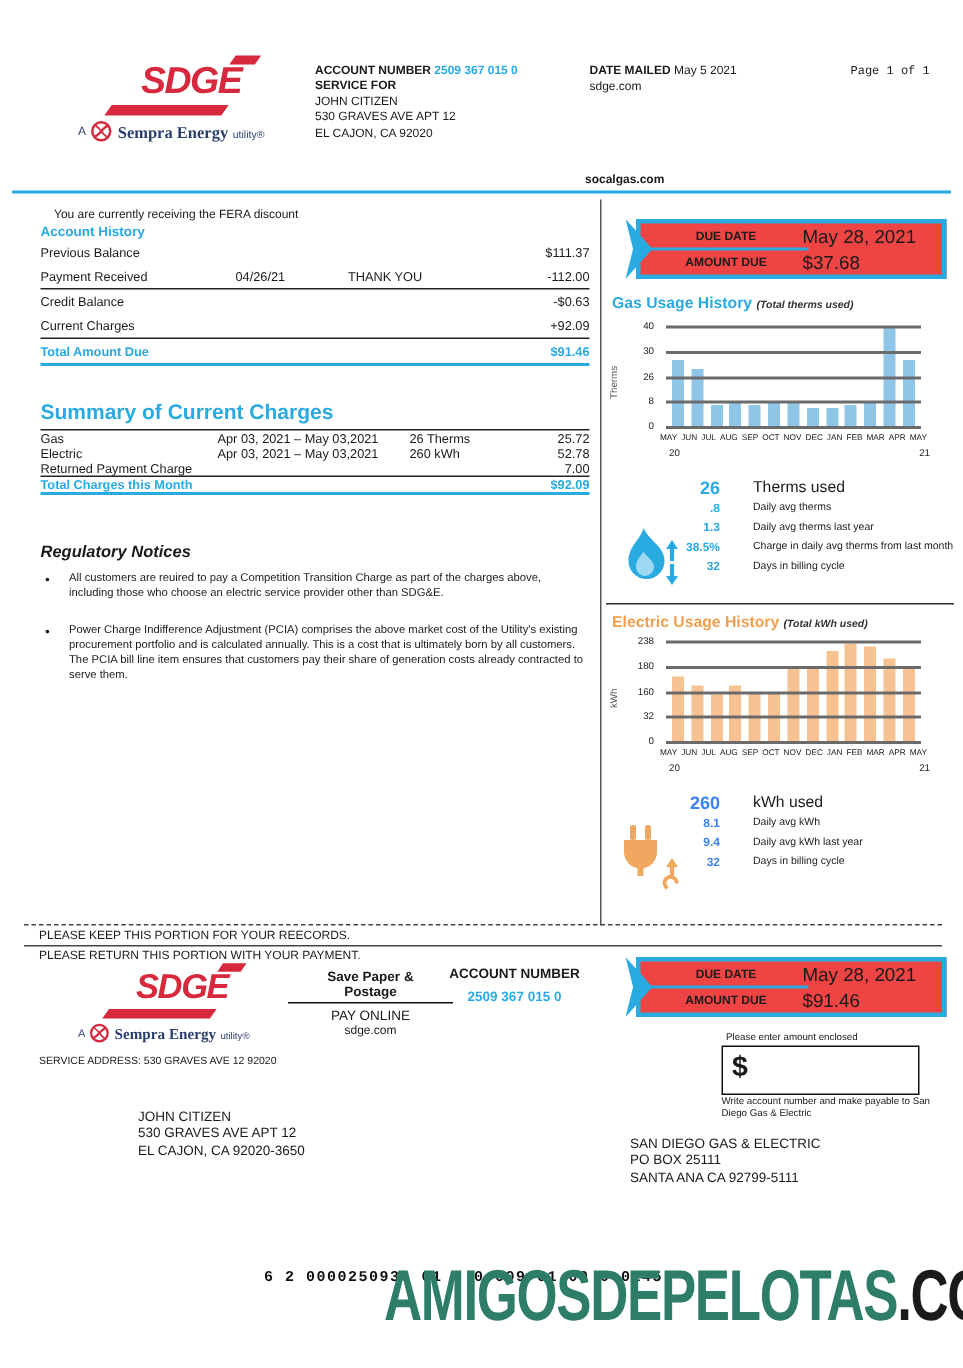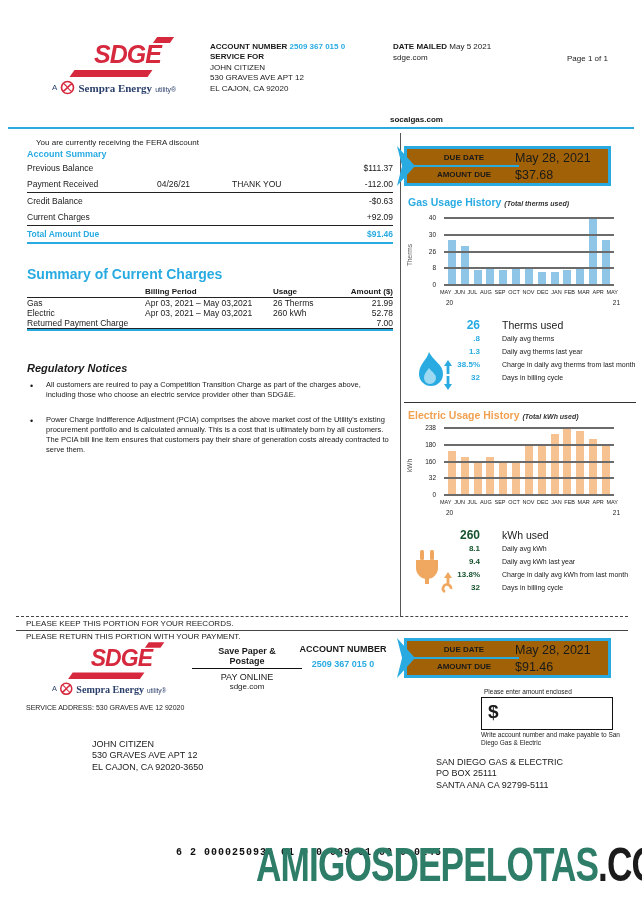--- a/index.html
+++ b/index.html
@@ -39,21 +39,21 @@
   .crow .c2{width:128px;}
   .crow .c3{width:62px;}
   .crow .c4{flex:1;text-align:right;}
   .chead{font-weight:bold;font-size:8px;height:11px;}
   
   .reg-title{position:absolute;left:27px;top:362px;font-size:11px;font-weight:bold;font-style:italic;}
   .bullet{position:absolute;left:30px;font-size:7.5px;line-height:1.35;width:362px;display:flex;}
   .bullet .dot{width:16px;font-size:9px;}
   .bullet .txt{flex:1;}
   
-  .due-box{position:absolute;left:404px;width:201px;height:34px;border:3px solid #29abe2;background:#a16207;}
+  .due-box{position:absolute;left:424px;width:201px;height:34px;border:3px solid #29abe2;background:#ef4444;}
   .due-arrow{position:absolute;left:-10px;top:-3px;width:18px;height:40px;background:#29abe2;
              clip-path:polygon(0 0,100% 50%,0 100%,28% 50%);}
   .due-row{position:absolute;left:14px;height:17px;display:flex;align-items:center;}
   .due-row .dlab{width:86px;text-align:center;font-size:8px;font-weight:bold;}
   .due-row .dval{font-size:12.5px;padding-left:8px;}
   .due-divider{position:absolute;left:0;top:16px;width:112px;height:2px;background:#29abe2;}
   
   .sec-title{position:absolute;left:408px;font-size:10.5px;font-weight:bold;}
   .sec-title .sub{font-size:7px;font-weight:bold;font-style:italic;color:#333;}
   
@@ -73,21 +73,21 @@
   .chart .yr-l{left:42px;} .chart .yr-r{right:16px;}
   
   .stats{position:absolute;width:232px;font-size:7px;}
   .stat-row{display:flex;height:13px;align-items:center;}
   .stat-row .v{width:76px;text-align:right;font-weight:bold;font-size:8px;}
   .stat-row .l{margin-left:22px;}
   .stat-row.big{height:15px;}
   .stat-row.big .v{font-size:12px;}
   .stat-row.big .l{font-size:10.5px;}
   .gasv{color:#29abe2;}
-  .elecv{color:#14532d;}
+  .elecv{color:#3b82f6;}
   .sec-div{position:absolute;left:404px;width:232px;height:1px;background:#333;}
   
   .dashline{position:absolute;left:16px;width:612px;border-top:1px dashed #444;}
   .solidline{position:absolute;left:16px;width:612px;border-top:1px solid #444;}
   .keepline{position:absolute;left:26px;font-size:8px;}
   .payonline-block{position:absolute;left:188px;top:646px;width:118px;text-align:center;}
   .payonline-block .sp{font-size:9px;font-weight:900;}
   .payonline-block .ul{border-bottom:1.5px solid #111;margin:2px 4px 3px 4px;}
   .payonline-block .po{font-size:9px;text-align:center;}
   .payonline-block .web{font-size:8px;}
@@ -144,29 +144,29 @@
   </div>
 
   <div class="abs small8" style="left:393px;top:42px;line-height:1.35;">
     <div>
       <span class="b">DATE MAILED</span>
       <span>May  5 2021</span>
     </div>
     <div>sdge.com</div>
   </div>
 
-  <div class="abs small8" style="left:567px;top:54px;">Page 1 of 1</div>
+  <div class="abs small8" style="left:567px;top:43px;font-family:Liberation Mono, monospace;">Page 1 of 1</div>
 
   <div class="abs small8 b" style="left:390px;top:115px;">socalgas.com</div>
 
   <div class="hline" style="left:8px;top:127px;width:626px;"></div>
   <div class="vdivider"></div>
 
   <div class="abs small8" style="left:36px;top:138px;">You are currently receiving the FERA discount</div>
-  <div class="abs b cyan" style="left:27px;top:149px;font-size:9px;">Account Summary</div>
+  <div class="abs b cyan" style="left:27px;top:149px;font-size:9px;">Account History</div>
 
   <div class="sumtable">
     <div class="srow">
       <span class="lab">Previous Balance</span>
       <span class="dt"></span>
       <span class="note"></span>
       <span class="amt">$111.37</span>
     </div>
     <div class="srow">
       <span class="lab">Payment Received</span>
@@ -192,46 +192,44 @@
       <span class="lab" style="width:230px">Total Amount Due</span>
       <span class="note"></span>
       <span class="amt">$91.46</span>
     </div>
     <div class="rule-cyan"></div>
   </div>
 
   <div class="abs b cyan" style="left:27px;top:266px;font-size:14px;">Summary of Current Charges</div>
 
   <div class="charges">
-    <div class="crow chead">
-      <span class="c1"></span>
-      <span class="c2">Billing Period</span>
-      <span class="c3">Usage</span>
-      <span class="c4">Amount ($)</span>
-    </div>
     <div class="rule"></div>
     <div class="crow">
       <span class="c1">Gas</span>
       <span class="c2">Apr 03, 2021 – May 03,2021</span>
       <span class="c3">26 Therms</span>
-      <span class="c4">21.99</span>
+      <span class="c4">25.72</span>
     </div>
     <div class="crow">
       <span class="c1">Electric</span>
       <span class="c2">Apr 03, 2021 – May 03,2021</span>
       <span class="c3">260 kWh</span>
       <span class="c4">52.78</span>
     </div>
     <div class="crow">
       <span class="c1">Returned Payment Charge</span>
       <span class="c2"></span>
       <span class="c3"></span>
       <span class="c4">7.00</span>
     </div>
     <div class="rule"></div>
+    <div class="crow b cyan">
+      <span class="c1" style="width:220px">Total Charges this Month</span>
+      <span class="c4">$92.09</span>
+    </div>
     <div class="rule-cyan"></div>
   </div>
 
   <div class="reg-title">Regulatory Notices</div>
   <div class="bullet" style="top:380px;">
     <span class="dot">•</span>
     <span class="txt">All customers are reuired to pay a Competition Transition Charge as part of the charges above, including those who choose an electric service provider other than SDG&amp;E.</span>
   </div>
   <div class="bullet" style="top:415px;">
     <span class="dot">•</span>
@@ -412,24 +410,20 @@
     </div>
     <div class="stat-row">
       <span class="v elecv">8.1</span>
       <span class="l">Daily avg kWh</span>
     </div>
     <div class="stat-row">
       <span class="v elecv">9.4</span>
       <span class="l">Daily avg kWh last year</span>
     </div>
     <div class="stat-row">
-      <span class="v elecv">13.8%</span>
-      <span class="l">Charge in daily avg kWh from last month</span>
-    </div>
-    <div class="stat-row">
       <span class="v elecv">32</span>
       <span class="l">Days in billing cycle</span>
     </div>
   </div>
 
   <div class="dashline" style="top:616px;"></div>
   <div class="keepline" style="top:619px;">PLEASE KEEP THIS PORTION FOR YOUR REECORDS.</div>
   <div class="solidline" style="top:630px;"></div>
   <div class="keepline" style="top:632px;">PLEASE RETURN THIS PORTION WITH YOUR PAYMENT.</div>
 
@@ -482,21 +476,21 @@
     <div>530 GRAVES AVE APT 12</div>
     <div>EL CAJON, CA 92020-3650</div>
   </div>
 
   <div class="enc-label">Please enter amount enclosed</div>
   <div class="enc-box">
     <div class="ds">$</div>
   </div>
   <div class="payable-note">Write account number and make payable to San Diego Gas &amp; Electric</div>
 
-  <div class="addr-block" style="left:420px;top:757px;margin-left:16px;">
+  <div class="addr-block" style="left:420px;top:757px;">
     <div>SAN DIEGO GAS &amp; ELECTRIC</div>
     <div>PO BOX 25111</div>
     <div>SANTA ANA CA 92799-5111</div>
   </div>
 
   <div class="micr">6  2  0000250936 01 0 0 009 01 00 0 0145</div>
 
   <div class="watermark">
     <span class="wm-main">AMIGOSDEPELOTAS</span><span class="wm-com">.COM</span>
   </div>

